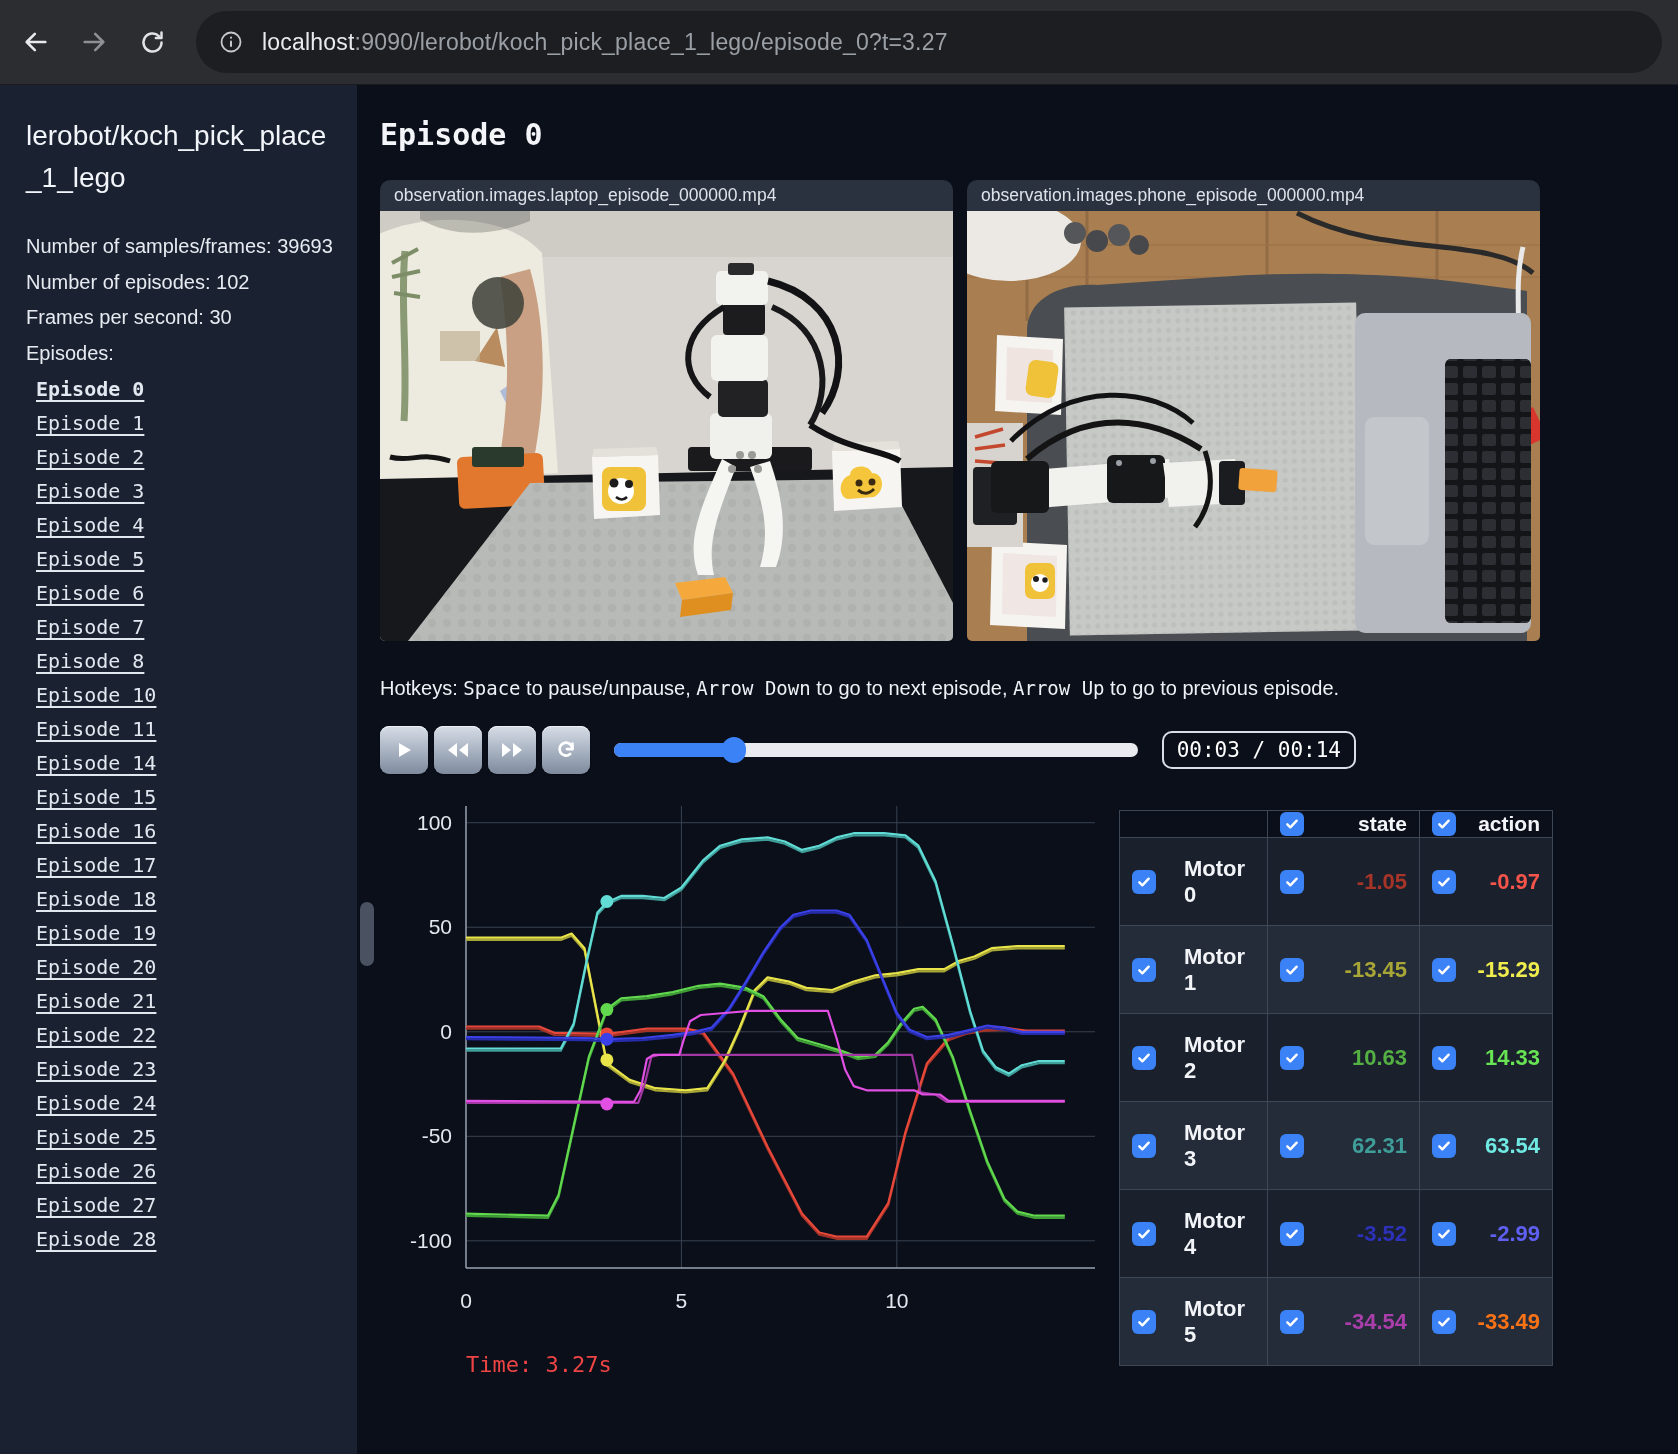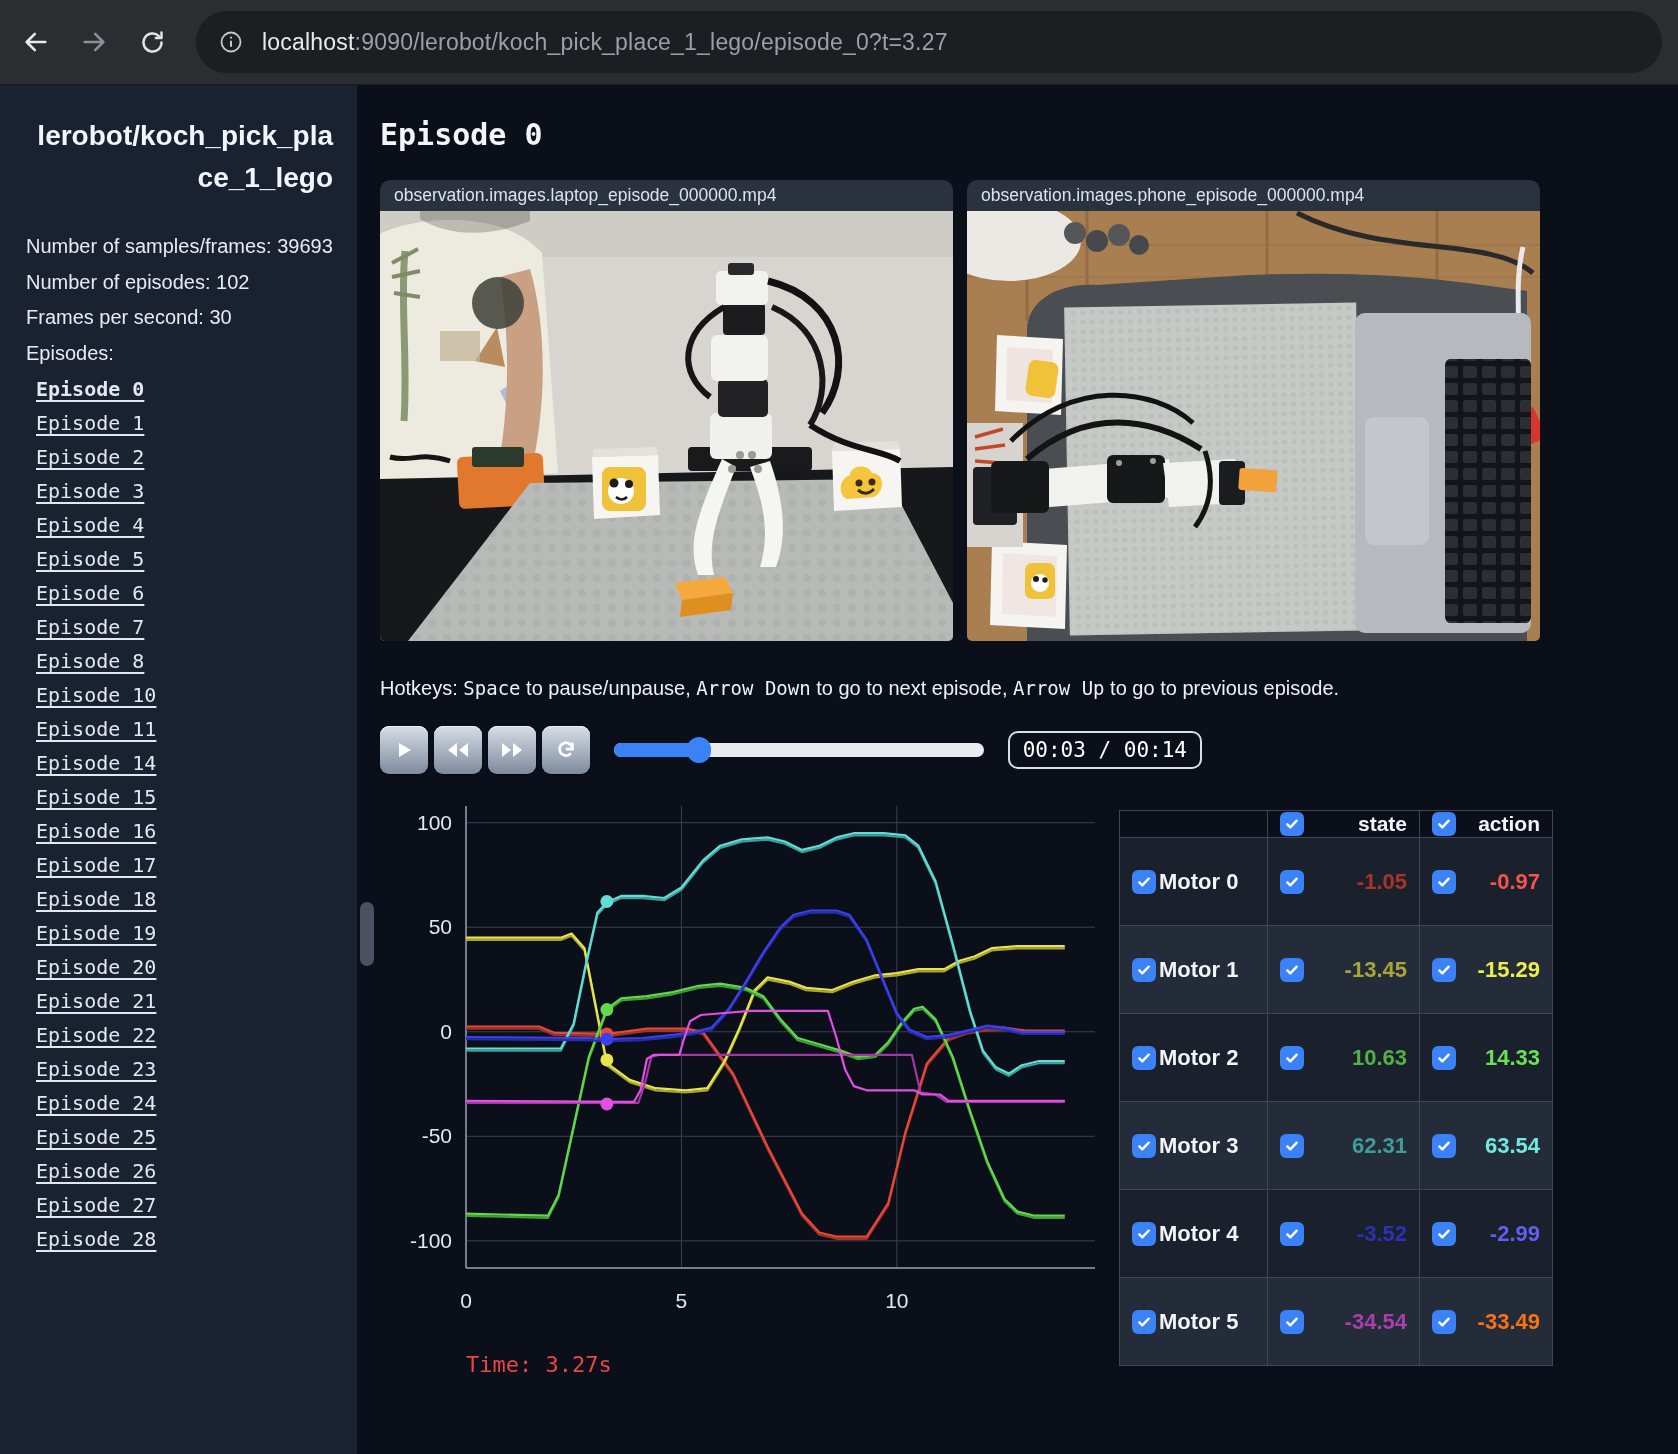--- a/index.html
+++ b/index.html
@@ -17,22 +17,22 @@
               border-radius:31px; display:flex; align-items:center; padding:0 10px 0 14px; }
   .info-btn { width:42px; height:42px; border-radius:50%; display:flex; align-items:center;
               justify-content:center; }
   .url-text { font-size:23px; margin-left:10px; white-space:nowrap; letter-spacing:.2px; }
   .url-host { color:#e8eaed; }
   .url-path { color:#9aa0a6; }
 
   
   .app { display:flex; height:1369px; position:relative; }
   .sidebar { width:357px; background:#1a2232; padding:30px 24px 0 26px; flex:none; }
-  .sb-title { color:#f2f5f9; font-size:28px; font-weight:700; line-height:1.5;
-              word-break:break-all; margin-bottom:30px;text-align:right; }
+  .sb-title { color:#f2f5f9; font-size:28px; font-weight:400; line-height:1.5;
+              word-break:break-all; margin-bottom:30px; }
   .sb-stats { color:#e7ebf1; font-size:20px; line-height:1.78; }
   .ep-list { list-style:none; margin-top:2px; }
   .ep-list li { line-height:33px; padding-left:10px; }
   .ep-list a { color:#e2e8f0; font-size:20px; text-decoration:underline; text-underline-offset:4px; }
   .ep-list a.current { font-weight:700; }
   .sb-scroll-thumb { position:absolute; left:3px; top:817px; width:14px; height:64px;
                      background:#4a5262; border-radius:7px; }
 
   .main { flex:1; padding:26px 0 0 23px; position:relative; }
   .page-title { color:#f3f5f8; font-size:30px; font-weight:700; margin:6px 0 28px; }
@@ -44,21 +44,21 @@
                 display:flex; align-items:center; padding:0 14px; }
   .video-head span { color:#dee3ea; font-size:17.5px; }
   .video-body { height:430px; background:#000; border-radius:0 0 5px 5px; overflow:hidden; }
   .video-body svg { display:block; }
 
   
   .hotkeys { margin-top:36px; font-size:20px; color:#eef1f5; }
   .hotkeys .mono { font-size:19px; }
 
   
-  .controls { margin-top:26px; display:flex; align-items:center; width:822px; }
+  .controls { margin-top:26px; display:flex; align-items:center; width:976px; }
   .ctl-btn { width:48px; height:48px; border:none; border-radius:9px; cursor:pointer;
              background:linear-gradient(180deg,#d7dde6 0%,#aeb8c6 45%,#7e8a9d 100%);
              box-shadow:inset 0 1px 0 #eef2f7, 0 1px 2px #00000066;
              display:flex; align-items:center; justify-content:center; margin-right:6px; flex:none; }
   .slider { flex:1; height:14px; position:relative; margin:0 24px 0 18px; }
   .slider-track { position:absolute; inset:0; background:#e9ebee; border-radius:7px; }
   .slider-fill { position:absolute; left:0; top:0; bottom:0; background:#3b82f6;
                  border-radius:7px 0 0 7px; }
   .slider-thumb { position:absolute; top:50%; width:24px; height:26px; background:#3b82f6;
                   border-radius:12px; transform:translate(-50%,-50%); }
@@ -72,21 +72,21 @@
   .table-wrap { width:433px; margin:30px 0 0 12px; flex:none; }
   table.motors { width:100%; border-collapse:collapse; table-layout:fixed; }
   table.motors td, table.motors th { border:1px solid #3e4756; }
   table.motors th { height:27px; }
   table.motors td { height:88px; padding:0 12px; }
   .hdr-cell { display:flex; align-items:center; justify-content:flex-end; gap:0;
               padding:0 12px; color:#f2f4f8; font-size:21px; font-weight:700; }
   .hdr-cell .cbx { margin-right:auto; }
   .row-a { background:#1a212d; }
   .row-b { background:#242c3a; }
-  .motor-cell { display:flex; align-items:center; gap:3px; }
+  .motor-cell { display:flex; align-items:center; gap:28px; }
   .motor-name { color:#f2f4f8; font-size:22px; font-weight:700; }
   .val-cell { display:flex; align-items:center; }
   .val-num { margin-left:auto; font-size:22px; font-weight:600; }
   .cbx { width:24px; height:24px; border-radius:6px; background:#3b82f6; flex:none;
          display:flex; align-items:center; justify-content:center; cursor:pointer; }
   .cbx svg { display:block; }
 </style>
 </head>
 <body>
 

